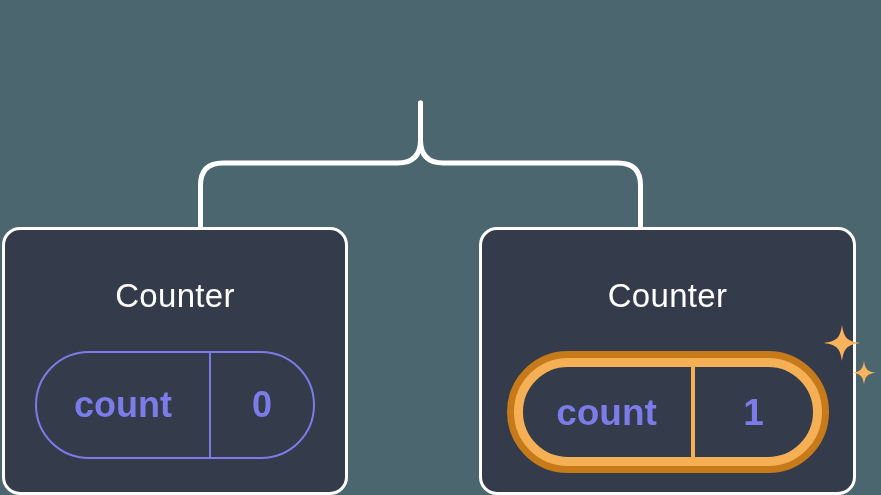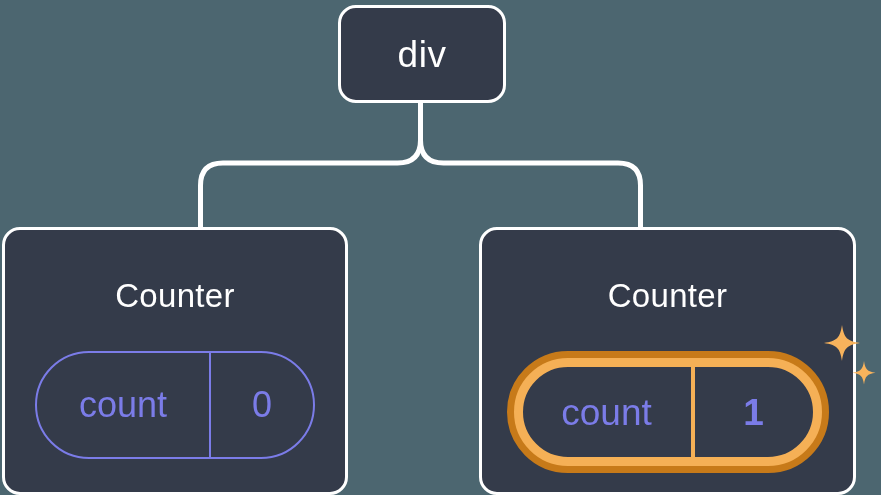--- a/index.html
+++ b/index.html
@@ -96,21 +96,21 @@
     height: 108px;
     background: transparent;
   }
   .pill .pill-key,
   .pill .pill-val {
     display: flex;
     align-items: center;
     justify-content: center;
     color: #7b7ce8;
     font-size: 36px;
-    font-weight: 400;
+    font-weight: 700;
     line-height: 1;
   }
   .pill .pill-key { width: 172px; }
   .pill .pill-val {
     width: 102px;
     border-left: 2px solid #7b7ce8;
   }
 
   
   .pill.highlight {
@@ -151,23 +151,20 @@
 </head>
 <body>
 
 <div id="stage">
 
   <svg id="tree-connector" viewBox="0 0 881 495" width="881" height="495" fill="none">
     <path d="M420.5 103 L420.5 140 Q420.5 163 397.5 163 L223 163 Q200.5 163 200.5 185.5 L200.5 227" stroke="#ffffff" stroke-width="5" stroke-linecap="round" fill="none"></path>
     <path d="M420.5 103 L420.5 140 Q420.5 163 443.5 163 L618 163 Q640.5 163 640.5 185.5 L640.5 227" stroke="#ffffff" stroke-width="5" stroke-linecap="round" fill="none"></path>
   </svg>
 
-  <div class="node-box root">
-    <span class="node-title-root">div</span>
-  </div>
 
   <div class="node-box child-left">
     <span class="node-title">Counter</span>
     <div class="pill-wrap">
       <div class="pill">
         <span class="pill-key">count</span>
         <span class="pill-val">0</span>
       </div>
     </div>
   </div>

